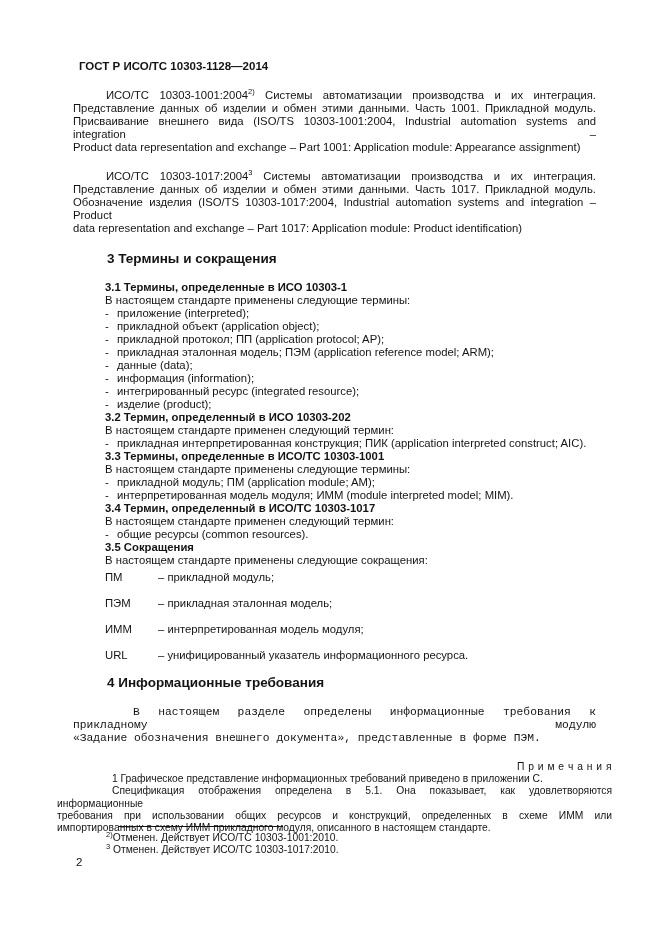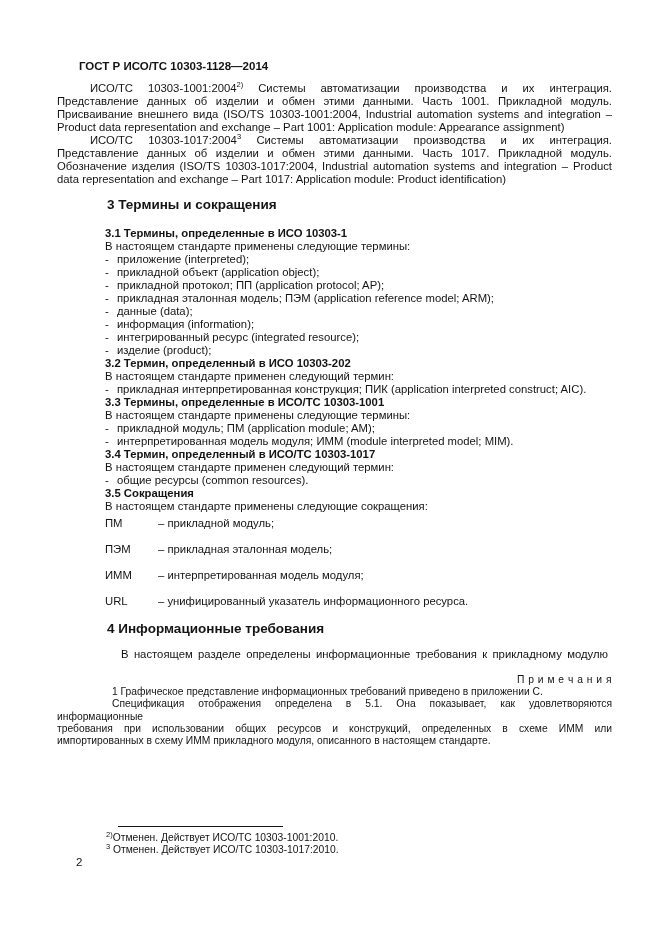--- a/index.html
+++ b/index.html
@@ -11,40 +11,40 @@
   .page {
     position:absolute; inset:0; box-sizing:border-box;
     padding:60px 49px 18px 57px;
     font-size:11.3px; line-height:13px;
   }
   .running-header {
     font-weight:bold; font-size:11.5px; line-height:13px;
     margin:0 0 9px 22px; white-space:nowrap;
   }
   sup { font-size:7.5px; vertical-align:super; line-height:0; }
-  .ref-par { margin:0; }
+  .ref-par { margin:16px; }
   .jline { text-align:justify; text-align-last:justify; }
   .lline { text-align:left; }
   .ind33 { text-indent:33px; }
   .ind60 { text-indent:60px; }
   .ind55 { text-indent:55px; }
   .h-main {
     font-weight:bold; font-size:13.5px; line-height:15px;
     margin:11px 0 15px 50px; white-space:nowrap;
   }
   .h-main.h4 { margin-top:10px; margin-bottom:12px; }
   .sec3-content { margin-left:48px; }
   .sec3-content > div { white-space:nowrap; }
   .sub-title { font-weight:bold; }
   .li .marker { display:inline-block; width:12px; }
   .li .term { font-weight:normal; }
   .abbr-list { margin-top:4px; }
   .abbr-row { margin-bottom:13px; white-space:nowrap; }
   .abbr-row .abbr { display:inline-block; width:53px; }
-  .p4 { margin:4px; }
+  .p4 { margin:16px;font-family:Liberation Mono, monospace; }
   .notes { margin-top:13px; font-size:10.3px; line-height:12.2px; }
   .notes-label { margin-left:36px; letter-spacing:0.5px;text-align:right; }
   .note { margin:0; }
   .footnotes {
     position:absolute; left:57px; top:826px;
     font-size:10.3px; line-height:12px;
   }
   .fn-rule { width:165px; border-top:1px solid #141414; margin:0 0 5px 61px; }
   .fn { margin:0 0 0 49px; white-space:nowrap; }
   .page-number { position:absolute; left:76px; top:856px; font-size:11.5px; }
@@ -107,20 +107,21 @@
       <div class="abbr-row"><span class="abbr">ИММ</span><span>– интерпретированная модель модуля;</span></div>
       <div class="abbr-row"><span class="abbr">URL</span><span>– унифицированный указатель информационного ресурса.</span></div>
     </div>
 
   </div>
 
   <div class="h-main h4">4 Информационные требования</div>
 
   <div class="p4">
     <div class="jline ind60">В настоящем разделе определены информационные требования к прикладному модулю</div>
+    <div class="lline">«Задание обозначения внешнего документа», представленные в форме ПЭМ.</div>
   </div>
 
   <div class="notes">
     <div class="notes-label">П р и м е ч а н и я</div>
     <p class="note ind55">1 Графическое представление информационных требований приведено в приложении С.</p>
     <div class="note">
       <div class="jline ind55">Спецификация отображения определена в 5.1. Она показывает, как удовлетворяются информационные</div>
       <div class="jline">требования при использовании общих ресурсов и конструкций, определенных в схеме ИММ или</div>
       <div class="lline">импортированных в схему ИММ прикладного модуля, описанного в настоящем стандарте.</div>
     </div>

